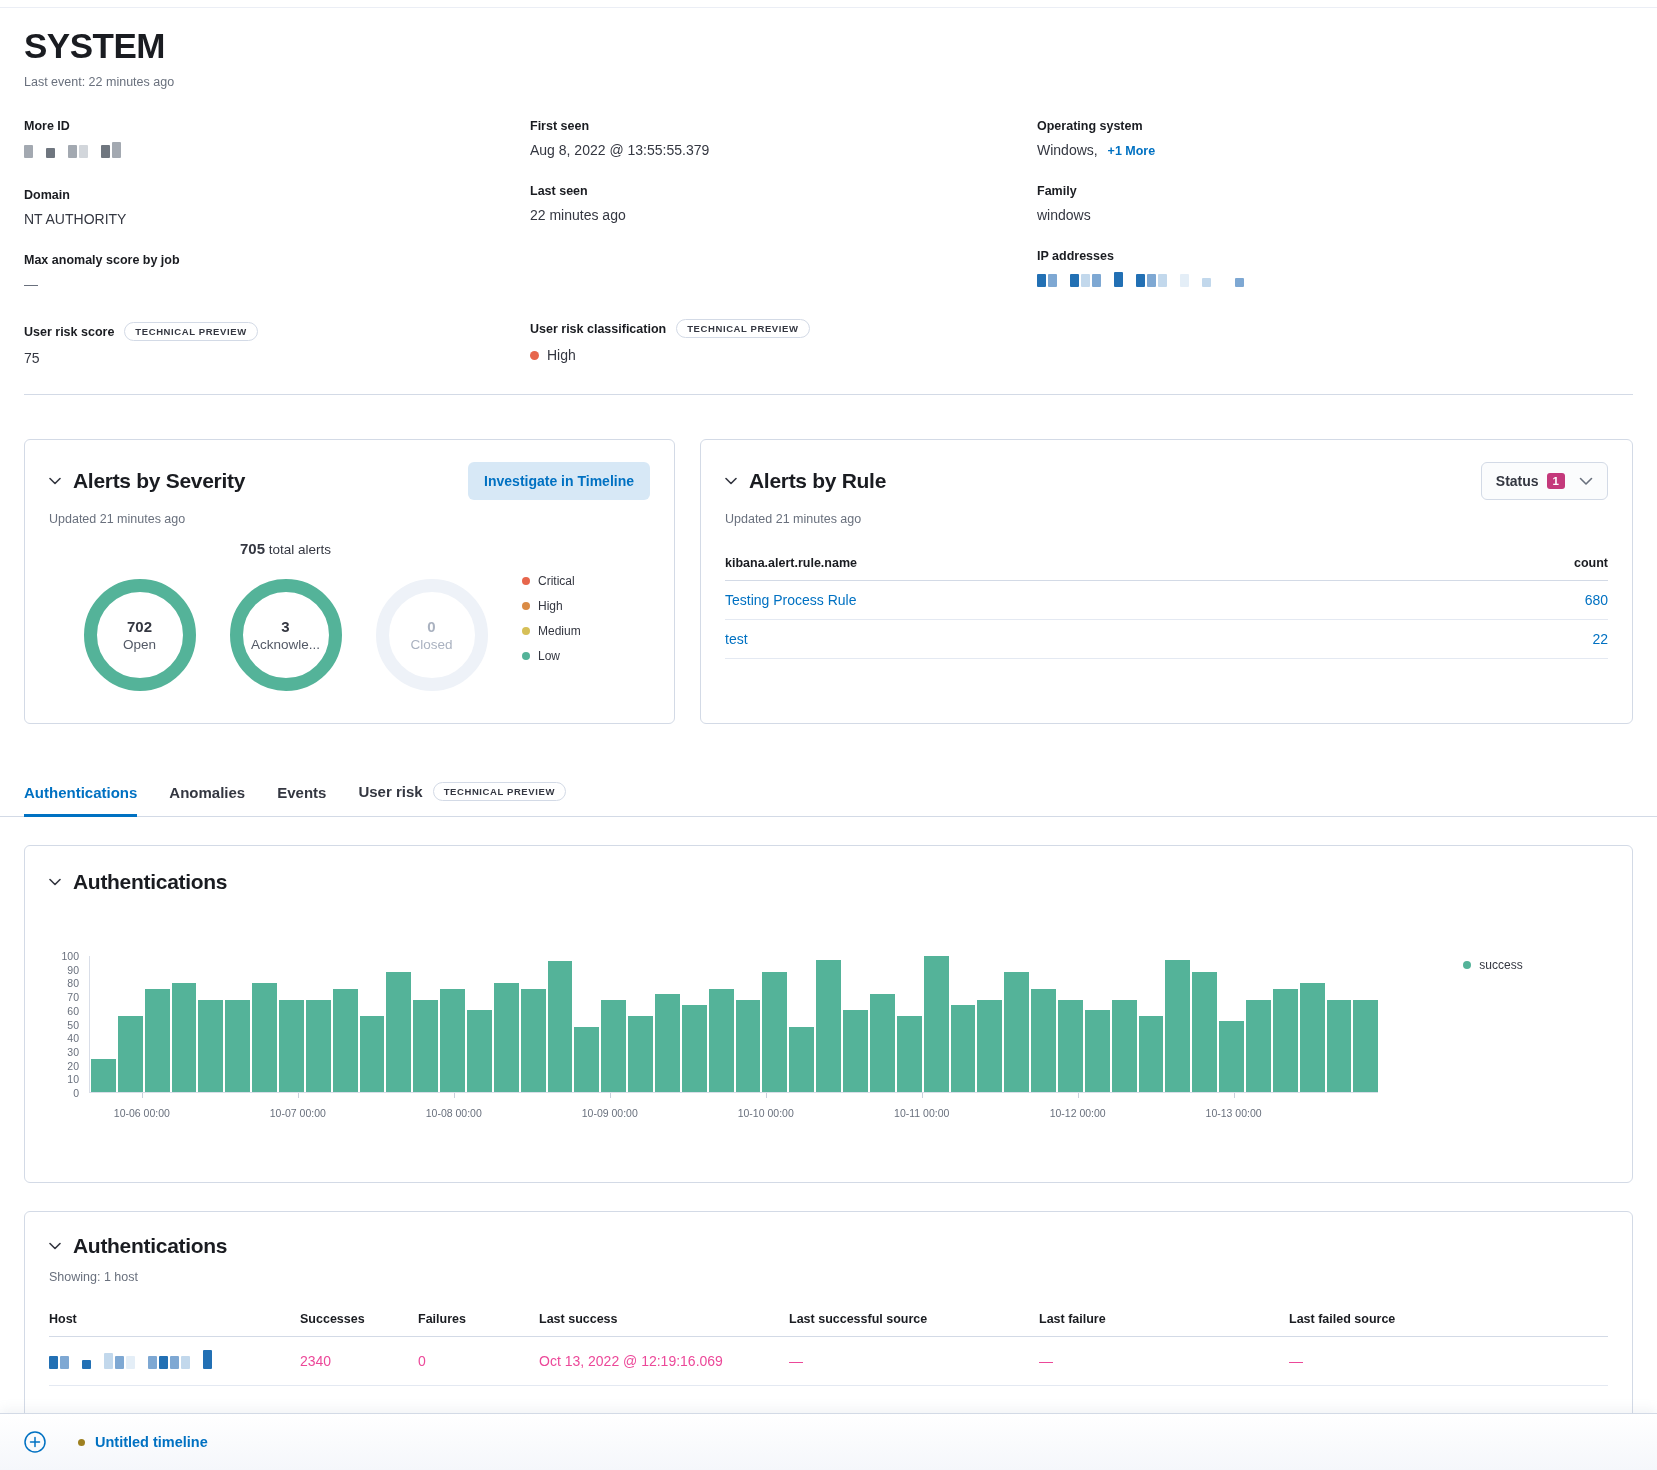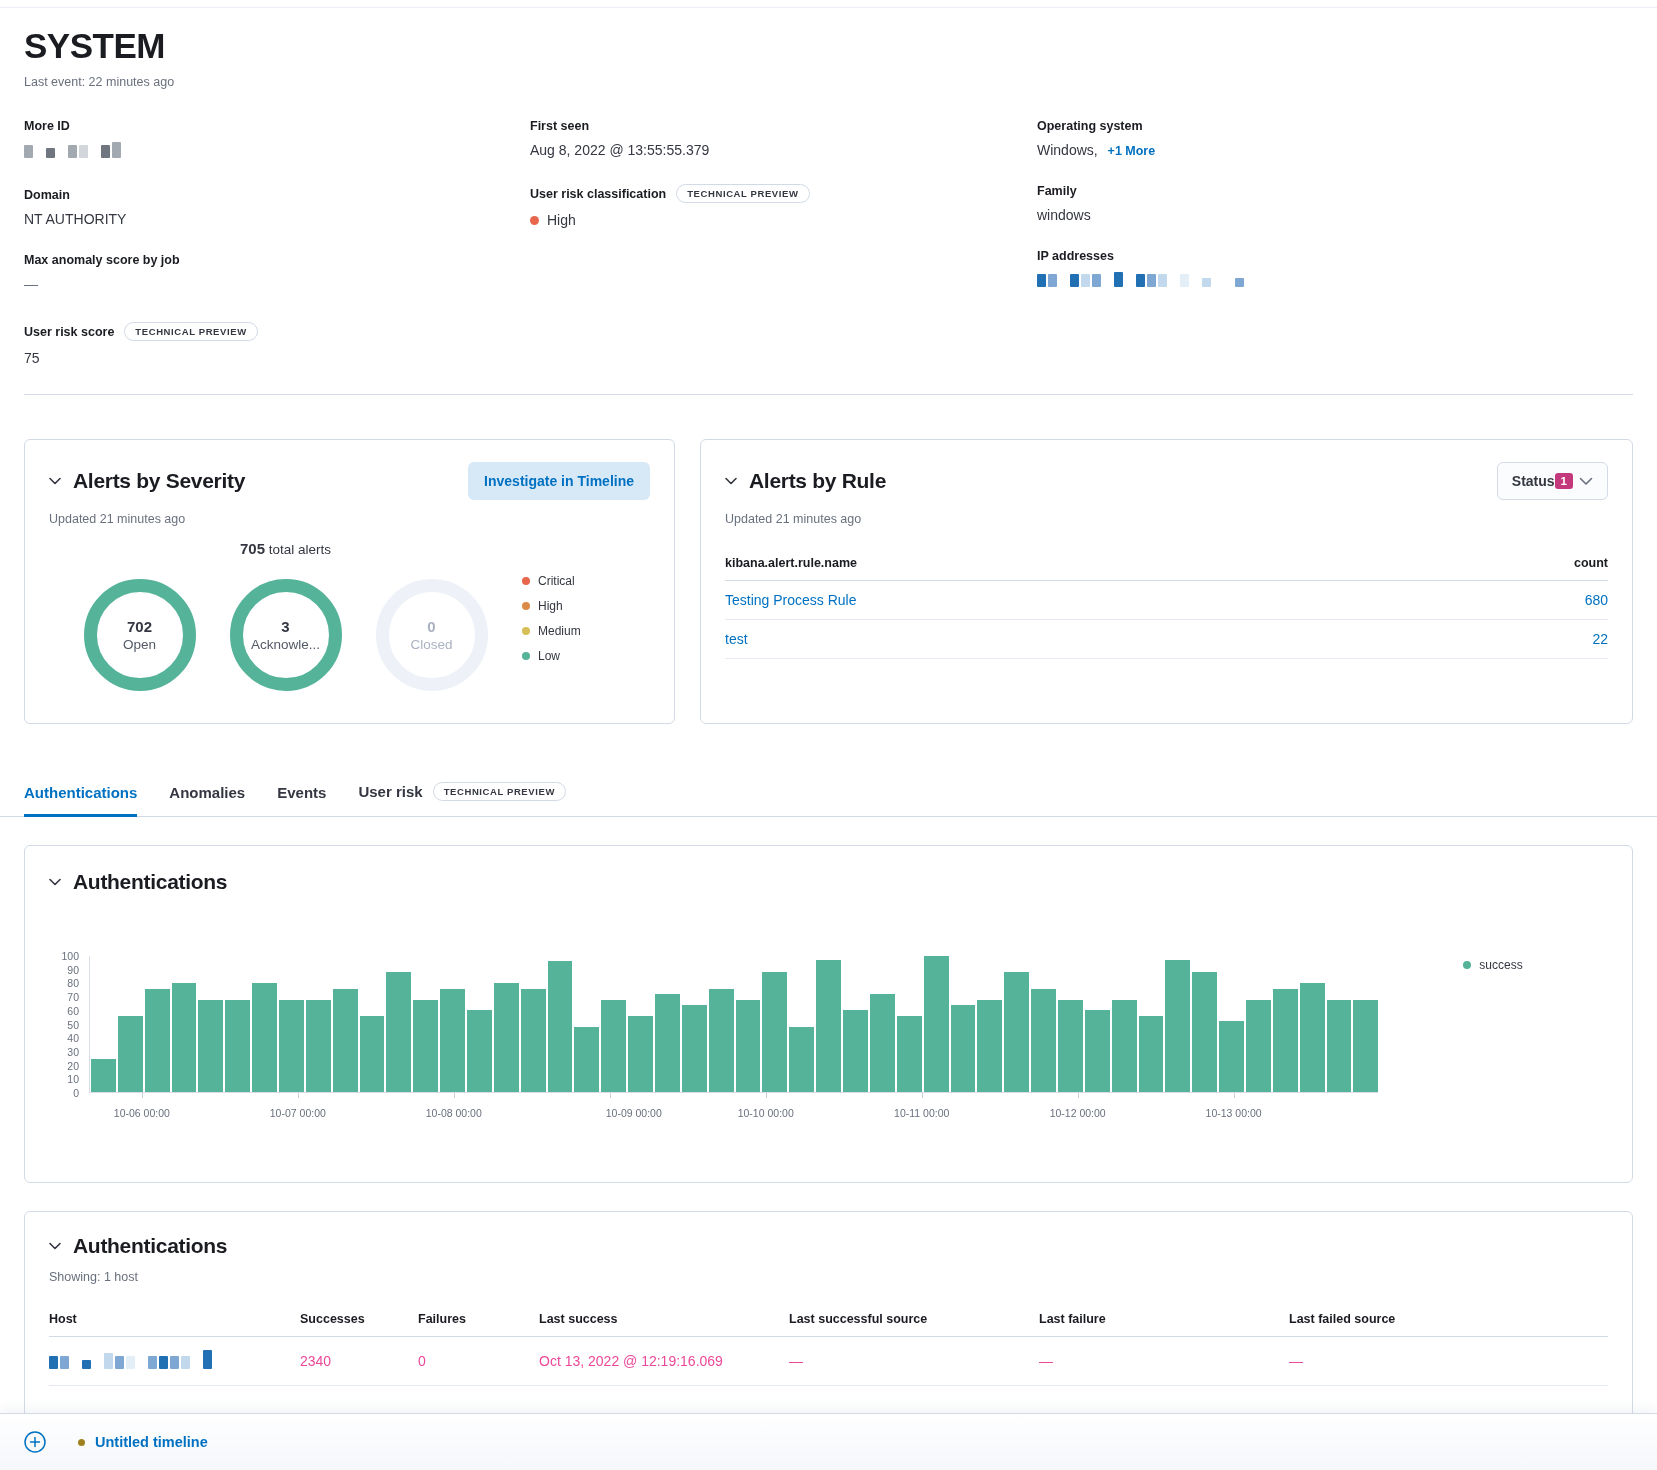--- a/index.html
+++ b/index.html
@@ -62,21 +62,21 @@
   .donut .num { font-size:15px; font-weight:700; color:#343741; }
   .donut .lbl { font-size:13.5px; color:#535966; margin-top:2px; max-width:76px; white-space:nowrap; overflow:hidden; }
   .donut.muted { border-color:#eef2f8; }
   .donut.muted .num, .donut.muted .lbl { color:#aab2c0; }
   .sev-legend { width:128px; padding-top:34px; }
   .legend-item { display:flex; align-items:center; gap:8px; margin-bottom:11px; }
   .legend-dot { width:8px; height:8px; border-radius:50%; flex:none; }
   .legend-label { font-size:12px; color:#343741; }
 
   .status-btn {
-    display:flex; align-items:center; gap:0; border:1px solid #d3dae6; background:#fbfcfd;
+    display:flex; align-items:center; gap:8px; border:1px solid #d3dae6; background:#fbfcfd;
     border-radius:6px; padding:10px 14px; cursor:pointer; font-family:inherit;
   }
   .status-btn .status-word { font-size:14px; font-weight:600; color:#343741; }
   .status-badge { color:#fff; font-size:11.5px; font-weight:700; border-radius:3px; padding:2px 6px; background:#c4397b; }
   .status-chev { color:#69707d; display:inline-flex; margin-left:6px; }
   .rule-table { width:100%; border-collapse:collapse; margin-top:22px; }
   .rule-table th { font-size:12.5px; font-weight:700; color:#1a1c21; text-align:left; padding:8px 0 10px; border-bottom:1px solid #d3dae6; }
   .rule-table th.count-col, .rule-table td.count-col { text-align:right; }
   .rule-table td { font-size:14px; padding:11px 0; border-bottom:1px solid #e4e9f2; }
 
@@ -163,20 +163,24 @@
           <span class="tech-pill">TECHNICAL PREVIEW</span>
         </div>
         <div class="field-value">75</div>
       </div>
     </div>
 
     <div>
       <div class="field">
         <div class="field-label">First seen</div>
         <div class="field-value">Aug 8, 2022 @ 13:55:55.379</div>
+      </div>
+      <div class="field" style="margin-bottom:96px;">
+        <div class="field-label">Last seen</div>
+        <div class="field-value">22 minutes ago</div>
       </div>
       <div class="field">
         <div class="field-label">
           <span>User risk classification</span>
           <span class="tech-pill">TECHNICAL PREVIEW</span>
         </div>
         <div class="field-value">
           <span class="risk-dot" style="background: rgb(231, 102, 76);"></span><span>High</span>
         </div>
       </div>
@@ -414,21 +418,21 @@
           <div class="bar" style="height: 68%; background: rgb(84, 179, 153);"></div>
         </div>
       <div class="x-labels">
           <i style="left: 4.1%;"></i>
           <span style="left: 4.1%;">10-06 00:00</span>
           <i style="left: 16.2%;"></i>
           <span style="left: 16.2%;">10-07 00:00</span>
           <i style="left: 28.3%;"></i>
           <span style="left: 28.3%;">10-08 00:00</span>
           <i style="left: 40.4%;"></i>
-          <span style="left: 40.4%; margin-left: 24px;">10-09 00:00</span>
+          <span style="left: 40.4%;">10-09 00:00</span>
           <i style="left: 52.5%;"></i>
           <span style="left: 52.5%;">10-10 00:00</span>
           <i style="left: 64.6%;"></i>
           <span style="left: 64.6%;">10-11 00:00</span>
           <i style="left: 76.7%;"></i>
           <span style="left: 76.7%;">10-12 00:00</span>
           <i style="left: 88.8%;"></i>
           <span style="left: 88.8%;">10-13 00:00</span>
         </div>
     </div>

